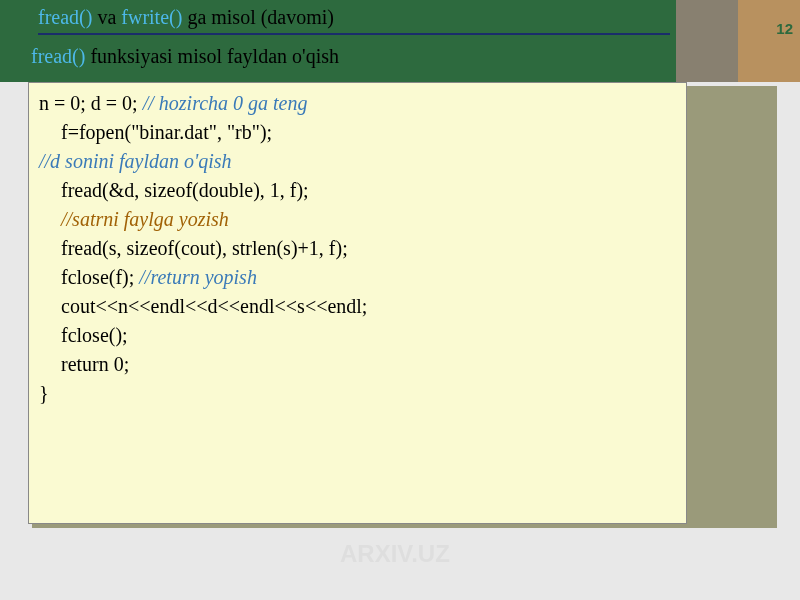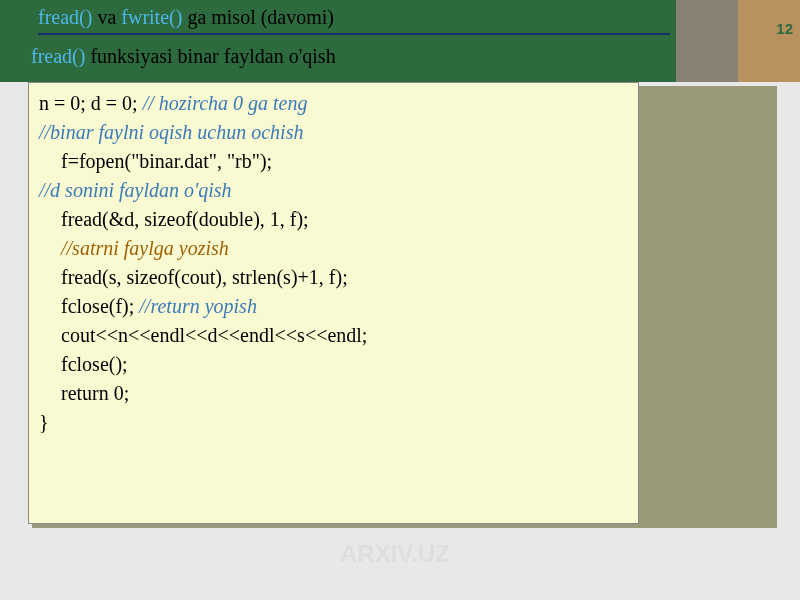--- a/index.html
+++ b/index.html
@@ -79,21 +79,21 @@
     top: 86px;
     left: 32px;
     width: 745px;
     height: 442px;
     background: #9a9a7a;
   }
   .code-block {
     position: absolute;
     top: 82px;
     left: 28px;
-    width: 611px;
+    width: 659px;
     height: 442px;
     background: #fafad2;
     border: 1px solid #888;
     padding: 6px 10px;
     font-size: 20px;
     line-height: 1.45;
     color: #000;
   }
   .code-block .comment { color: #3a7ab8; font-style: italic; }
   .code-block .comment2 { color: #a16207; font-style: italic; font-family: Liberation Serif, serif; }
@@ -106,35 +106,34 @@
 <div class="watermark wm2">ARXIV.UZ</div>
 <div class="watermark wm3">ARXIV.UZ</div>
 <div class="watermark wm4">ARXIV.UZ</div>
 
 <div class="header-bar">
   <div class="header-left">
     <div class="title-line">
       <span class="fn">fread()</span><span> va </span><span class="fn">fwrite()</span><span> ga misol (davomi)</span>
     </div>
     <div class="subtitle-line">
-      <span class="fn">fread()</span><span> funksiyasi binar fayldan o'qish</span>
+      <span class="fn">fread()</span><span> funksiyasi misol fayldan o'qish</span>
     </div>
   </div>
   <div class="header-right">
     <div class="tab-gray"></div>
     <div class="tab-brown">
       <div class="page-num">12</div>
     </div>
   </div>
 </div>
 
 <div class="code-outer"></div>
 <div class="code-block">
   <div><span>n = 0; d = 0; </span><span class="comment">// hozircha 0 ga teng</span></div>
-  <div><span class="comment">//binar faylni oqish uchun ochish</span></div>
   <div><span class="indent">f=fopen("binar.dat", "rb");</span></div>
   <div><span class="comment">//d sonini fayldan o'qish</span></div>
   <div><span class="indent">fread(&amp;d, sizeof(double), 1, f);</span></div>
   <div><span class="indent comment2">//satrni faylga yozish</span></div>
   <div><span class="indent">fread(s, sizeof(cout), strlen(s)+1, f);</span></div>
   <div><span class="indent"><span>fclose(f); </span><span class="comment">//return yopish</span></span></div>
   <div><span class="indent">cout&lt;&lt;n&lt;&lt;endl&lt;&lt;d&lt;&lt;endl&lt;&lt;s&lt;&lt;endl;</span></div>
   <div><span class="indent">fclose();</span></div>
   <div><span class="indent">return 0;</span></div>
   <div><span>}</span></div>

